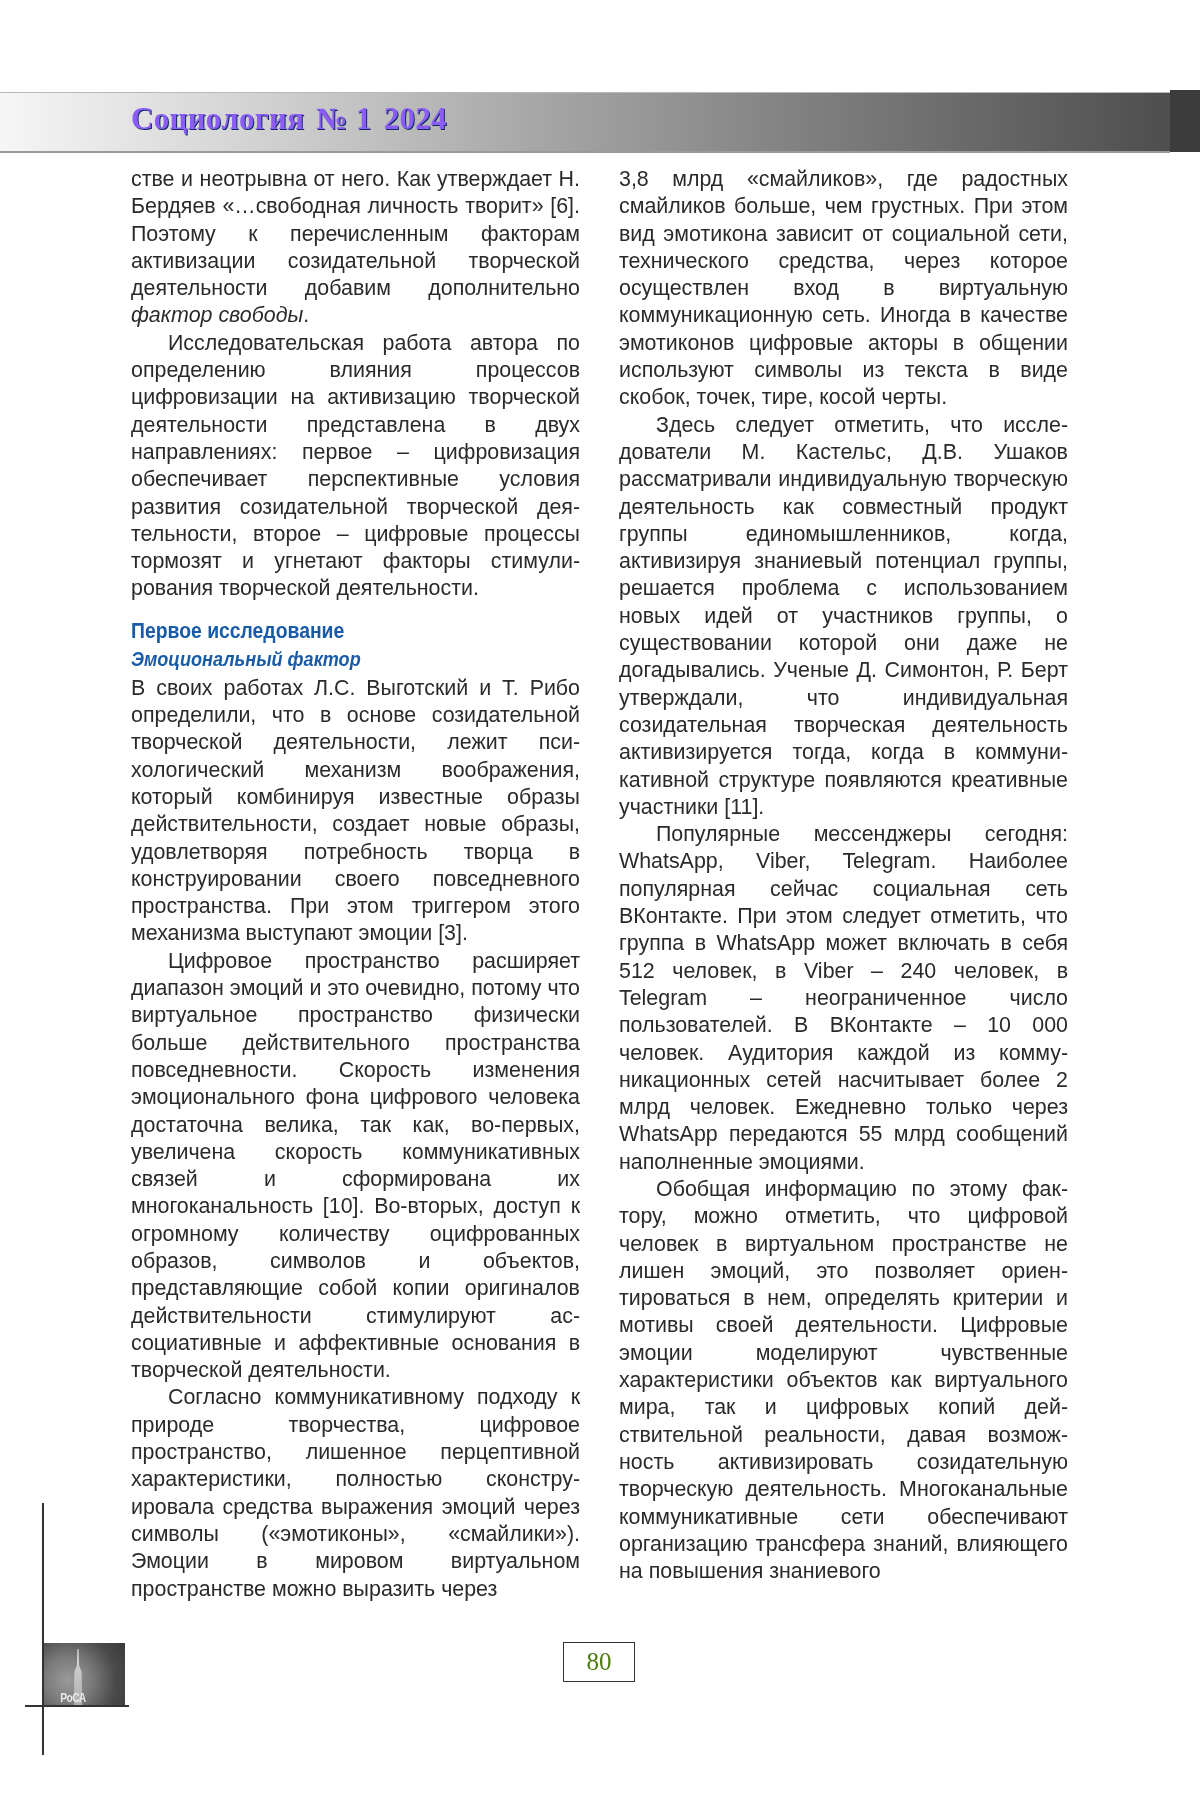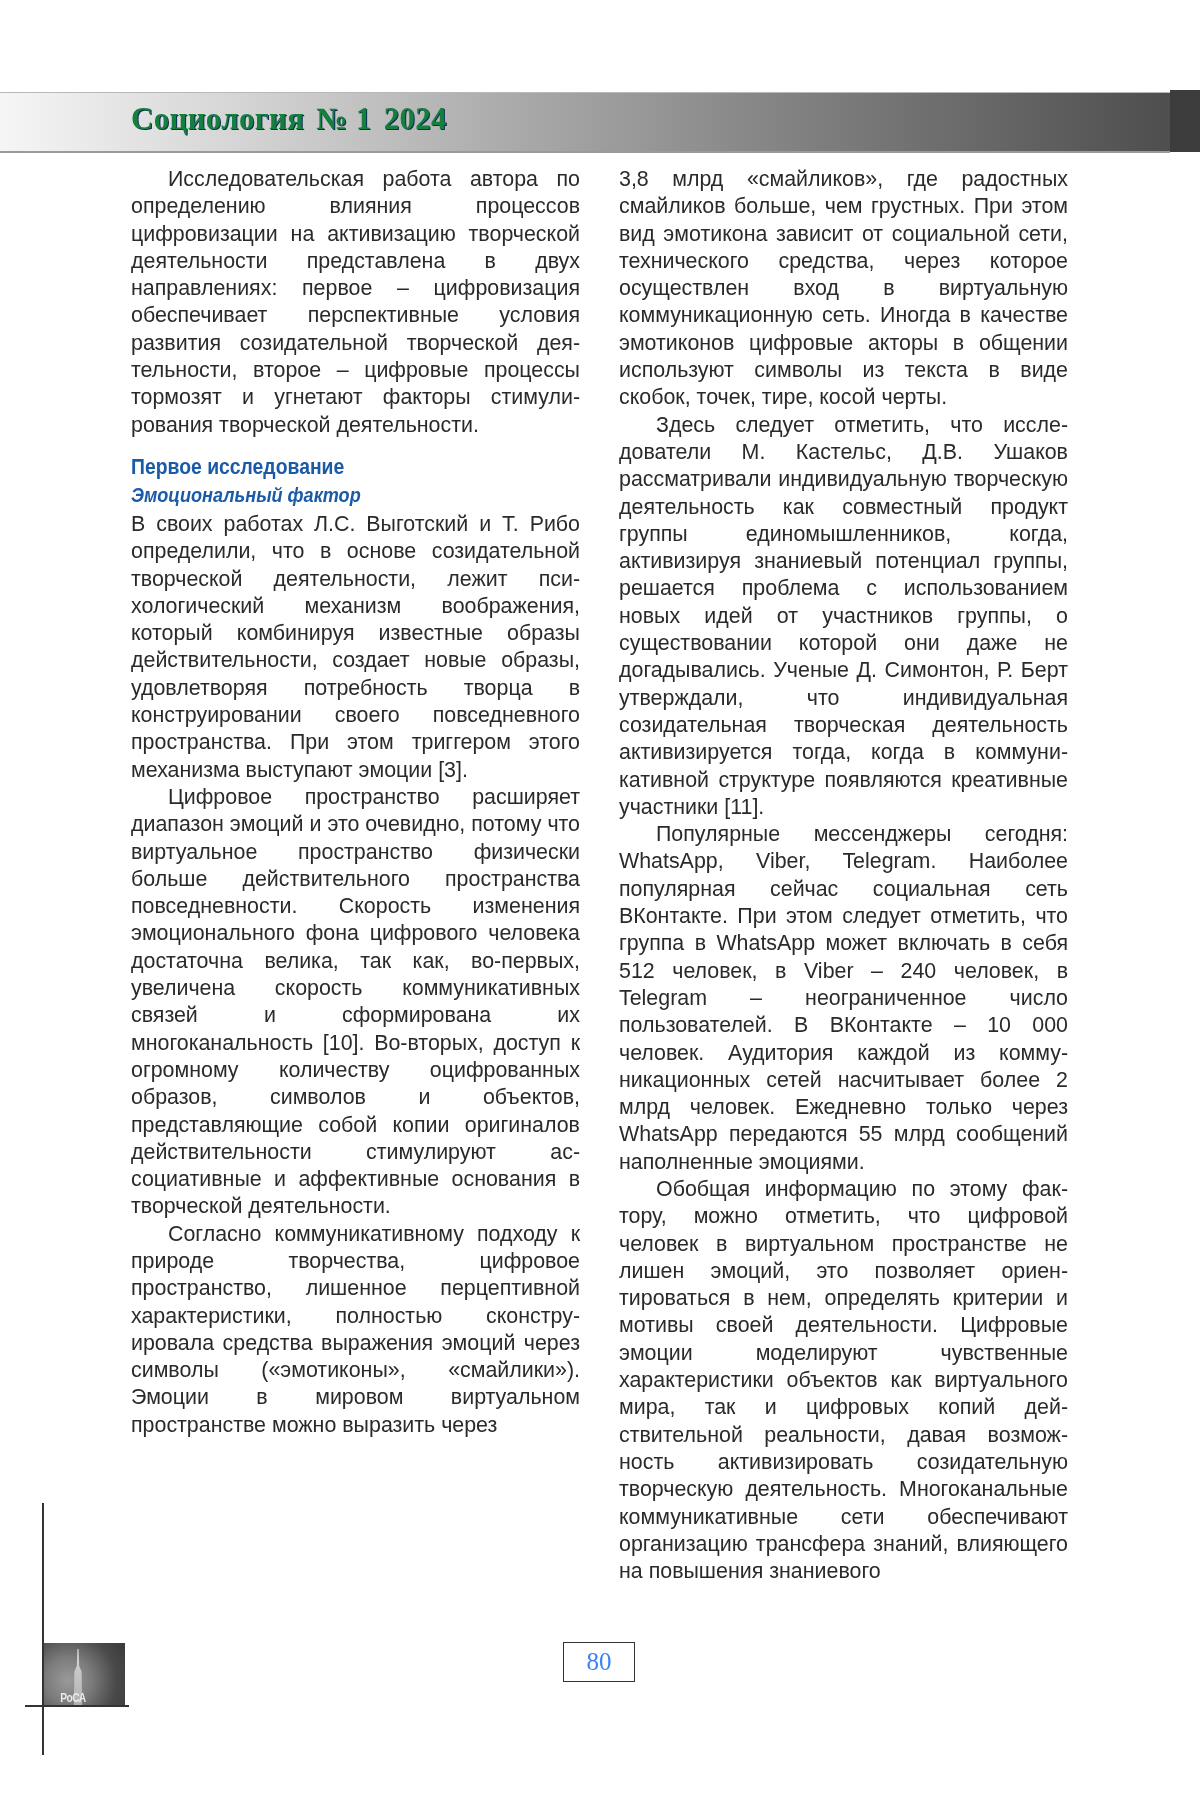--- a/index.html
+++ b/index.html
@@ -33,21 +33,21 @@
     height: 62px;
     background: #3c3c3c;
   }
   .journal-title {
     position: absolute;
     left: 131px;
     top: 101px;
     font-family: "Liberation Serif", "DejaVu Serif", serif;
     font-weight: bold;
     font-size: 31px;
-    color: #15803d;
+    color: #8b5cf6;
     letter-spacing: 0.3px;
     text-shadow: 1px 1px 0 #0d2c5a;
     white-space: nowrap;
   }
   .journal-title span { margin-right: 12px; }
   .column {
     position: absolute;
     top: 166px;
     width: 449px;
     font-size: 21.4px;
@@ -135,33 +135,34 @@
     left: 563px;
     top: 1642px;
     width: 72px;
     height: 40px;
     border: 1.5px solid #333333;
     box-sizing: border-box;
     font-family: "Liberation Serif", "DejaVu Serif", serif;
     font-size: 25px;
     line-height: 37px;
     text-align: center;
-    color: #3b82f6;
+    color: #4d7c0f;
   }
 </style>
 </head>
 <body>
 
 <div class="header-band"></div>
 <div class="header-end"></div>
 <div class="journal-title">
   <span>Социология</span><span>№ 1</span><span>2024</span>
 </div>
 
 <div class="column col-left">
+  <p class="noindent"><span>стве и неотрывна от него. Как утверж­дает Н. Бердяев «…свободная личность творит» [6]. Поэтому к перечисленным факторам активизации созидательной творческой деятельности добавим до­полнительно </span><em>фактор свободы</em><span>.</span></p>
   <p>Исследовательская работа авто­ра по определению влияния процессов цифровизации на активизацию творче­ской деятельности представлена в двух направлениях: первое – цифровизация обеспечивает перспективные условия развития созидательной творческой дея­тельности, второе – цифровые процессы тормозят и угнетают факторы стимули­рования творческой деятельности.</p>
   <div class="section-title">Первое исследование</div>
   <div class="subsection-title">Эмоциональный фактор</div>
   <p class="noindent">В своих работах Л.С. Выготский и Т. Ри­бо определили, что в основе созидатель­ной творческой деятельности, лежит пси­хологический механизм воображения, который комбинируя известные образы действительности, создает новые обра­зы, удовлетворяя потребность творца в конструировании своего повседнев­ного пространства. При этом триггером этого механизма выступают эмоции [3].</p>
   <p>Цифровое пространство расширяет диапазон эмоций и это очевидно, потому что виртуальное пространство физиче­ски больше действительного простран­ства повседневности. Скорость измене­ния эмоционального фона цифрового человека достаточна велика, так как, во-первых, увеличена скорость комму­никативных связей и сформирована их многоканальность [10]. Во-вторых, до­ступ к огромному количеству оцифро­ванных образов, символов и объектов, представляющие собой копии оригина­лов действительности стимулируют ас­социативные и аффективные основания в творческой деятельности.</p>
   <p>Согласно коммуникативному под­ходу к природе творчества, цифровое пространство, лишенное перцептивной характеристики, полностью сконстру­ировала средства выражения эмоций через символы («эмотиконы», «смайли­ки»). Эмоции в мировом виртуальном пространстве можно выразить через</p>
 </div>
 
 <div class="column col-right">
   <p class="noindent">3,8 млрд «смайликов», где радостных смайликов больше, чем грустных. При этом вид эмотикона зависит от социаль­ной сети, технического средства, через которое осуществлен вход в виртуаль­ную коммуникационную сеть. Иногда в качестве эмотиконов цифровые ак­торы в общении используют символы из текста в виде скобок, точек, тире, ко­сой черты.</p>

